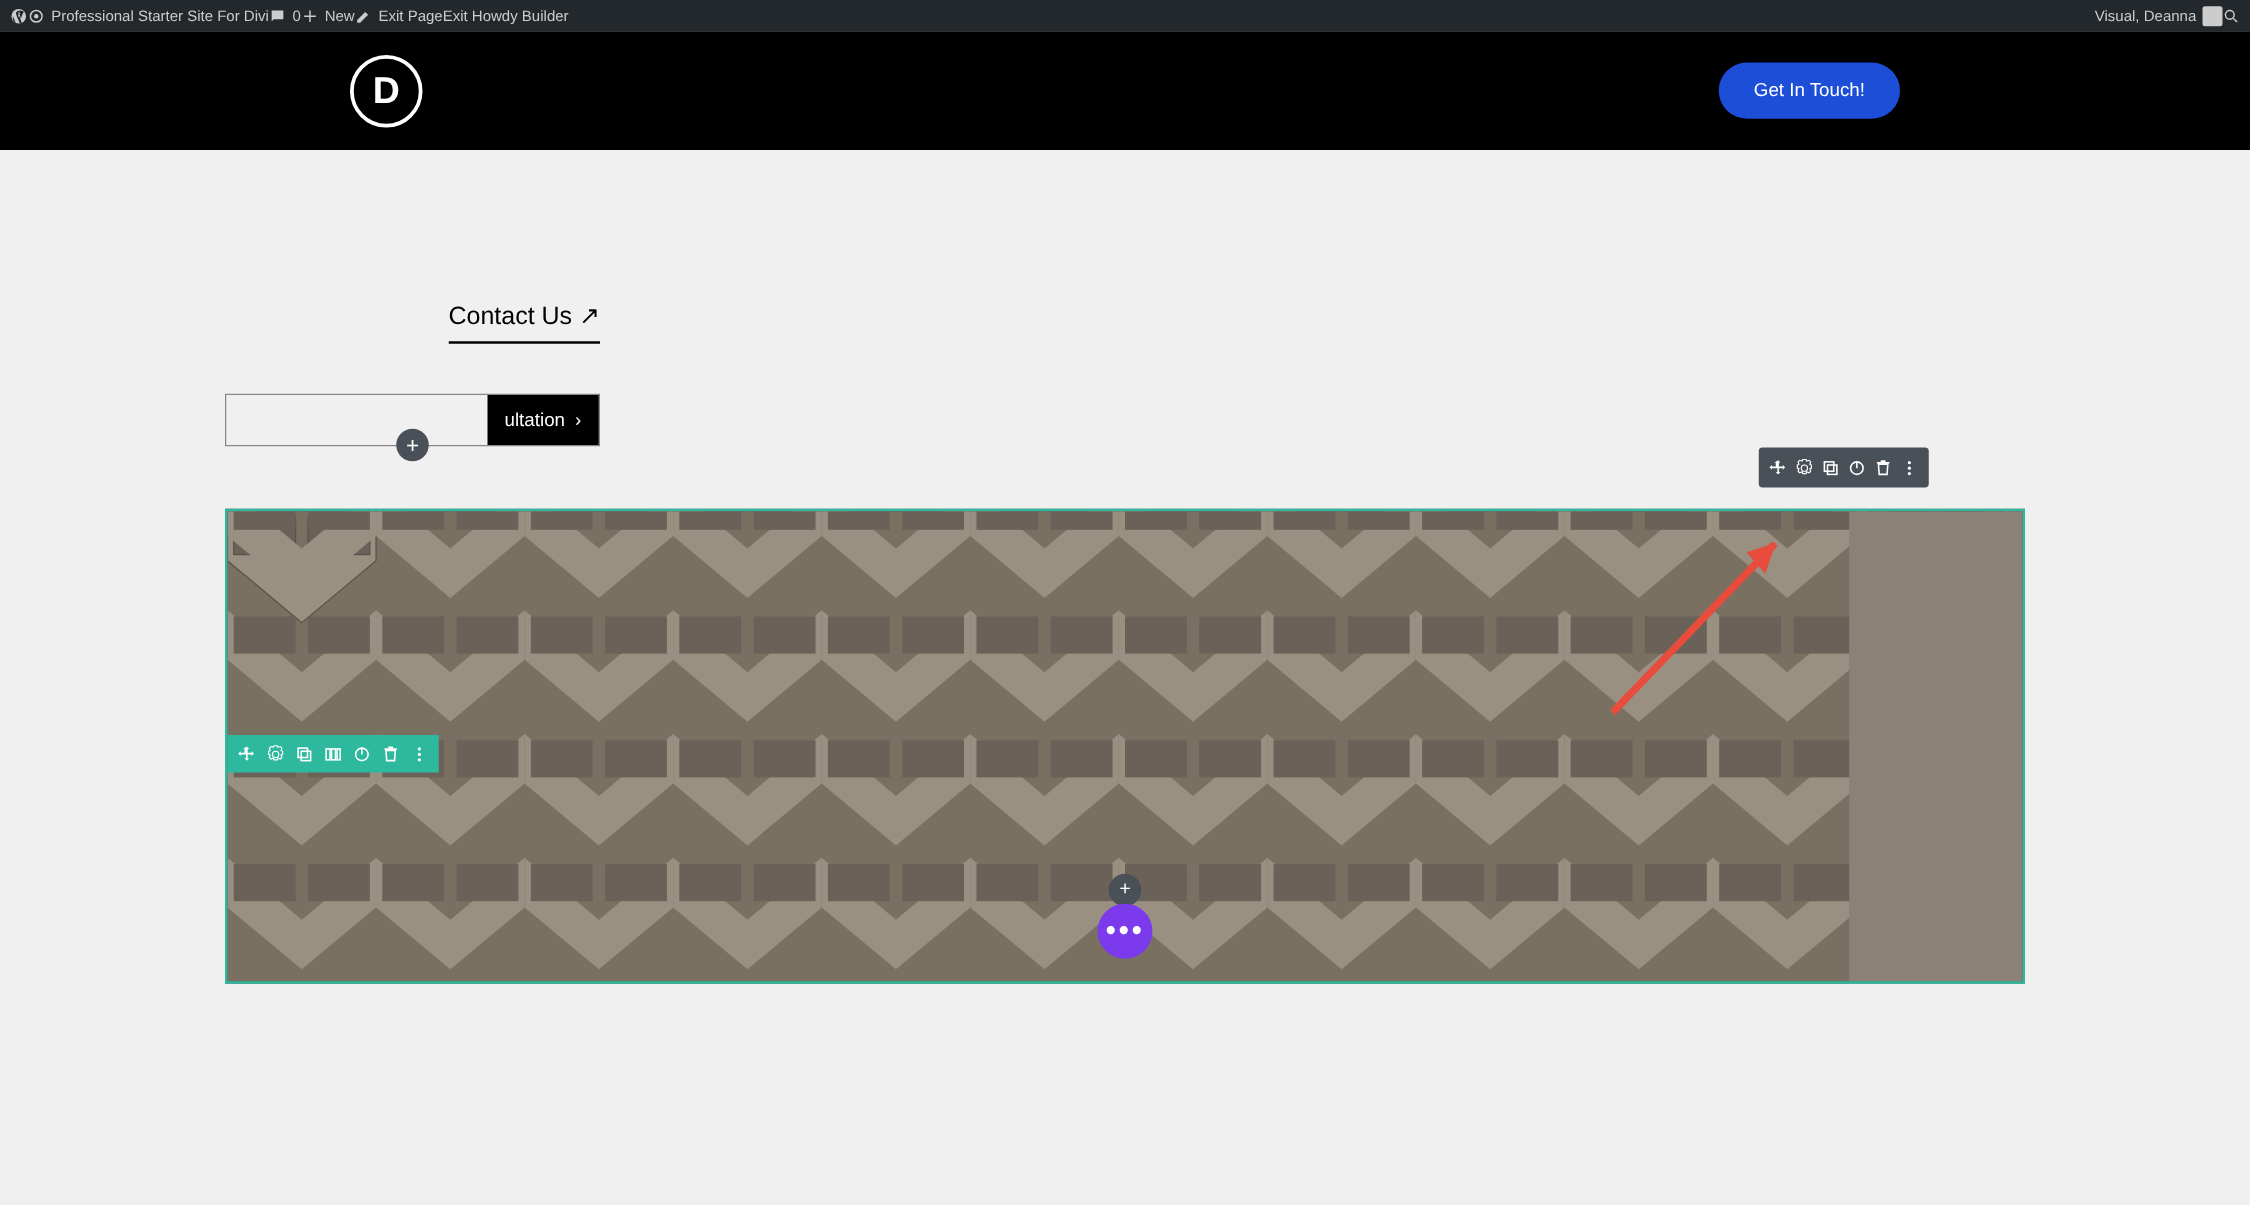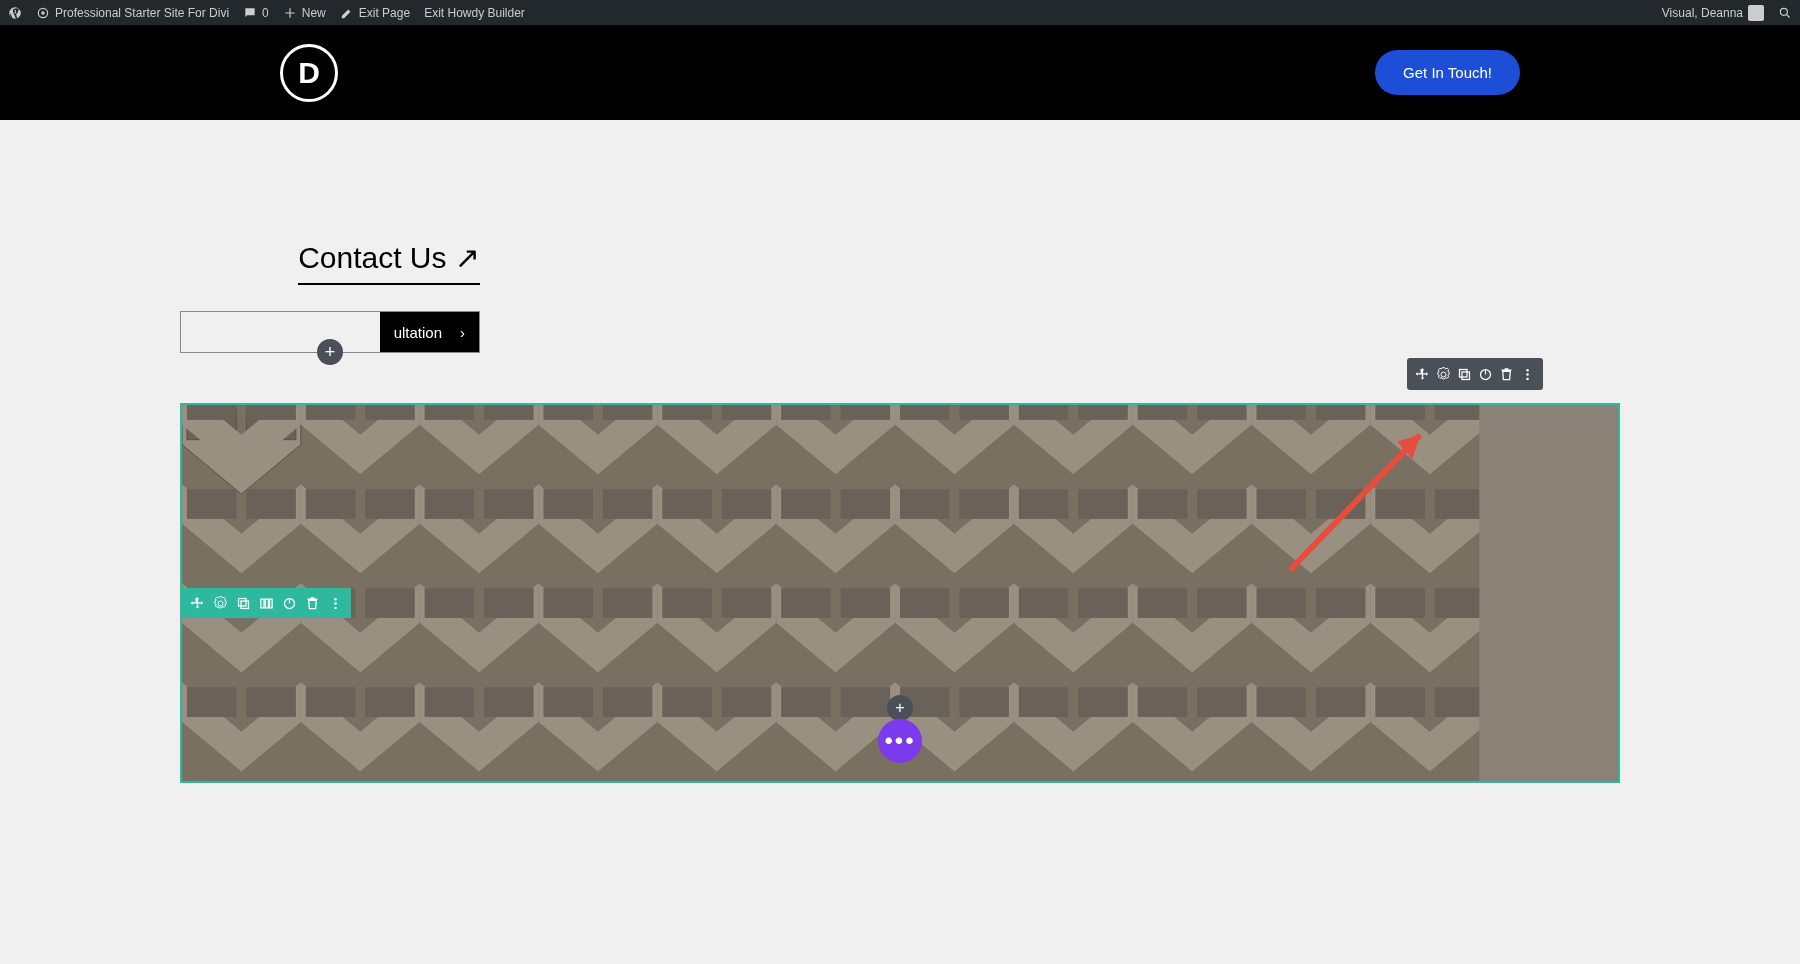--- a/index.html
+++ b/index.html
@@ -1,20 +1,20 @@
 <!DOCTYPE html>
 <html><head>
 <meta charset="utf-8">
 <style>
 * { margin: 0; padding: 0; box-sizing: border-box; }
 body { font-family: -apple-system, BlinkMacSystemFont, 'Segoe UI', sans-serif; background: #f0f0f0; width: 1800px; height: 964px; overflow: hidden; }
 
 
 .wp-admin-bar { background: #23282d; color: #ccc; height: 25px; display: flex; align-items: center; font-size: 12px; padding: 0 8px; justify-content: space-between; }
-.wp-admin-bar .left, .wp-admin-bar .right { display: flex; align-items: center; gap: 14px; }
+.wp-admin-bar .left, .wp-admin-bar .right { display: flex; align-items: center; }
 .wp-admin-bar a { color: #ccc; display: flex; align-items: center; gap: 5px; cursor: pointer; }
 .wp-admin-bar svg { width: 14px; height: 14px; fill: #ccc; }
 .avatar-sm { width: 16px; height: 16px; background: #ccc; border-radius: 2px; }
 
 
 .site-header { background: #000; height: 95px; display: flex; align-items: center; padding: 0 280px; justify-content: space-between; }
 .header-left { display: flex; align-items: center; gap: 32px; }
 .logo-circle { width: 58px; height: 58px; border: 3px solid #fff; border-radius: 50%; display: flex; align-items: center; justify-content: center; color: #fff; font-size: 30px; font-weight: bold; }
 .nav { display: flex; gap: 22px; align-items: center; }
 .nav a { color: #fff; font-size: 17px; cursor: pointer; }
@@ -29,25 +29,25 @@
 .tool-icon { width: 15px; height: 15px; cursor: pointer; }
 .tool-icon svg { width: 100%; height: 100%; fill: #fff; }
 
 
 .content-wrap { background: #f0f0f0; padding: 100px 180px 0; position: relative; }
 .hero-row { display: flex; justify-content: space-between; align-items: flex-start; margin-bottom: 50px; }
 .hero-left { max-width: 800px; }
 .hero-title { font-size: 110px; line-height: 1.05; color: #0a0a0a; font-weight: 500; letter-spacing: -2px; }
 .hero-sub { font-size: 19px; color: #333; margin-top: 40px; }
 .hero-right { text-align: right; padding-top: 20px; padding-right: 0; position: relative; }
-.link-arrow { font-size: 30px; color: #000; border-bottom: 2px solid #000; padding-bottom: 8px; margin-bottom: 16px; display: inline-block; cursor: pointer; text-align: center; }
+.link-arrow { font-size: 20px; color: #000; border-bottom: 2px solid #000; padding-bottom: 8px; margin-bottom: 30px; display: inline-block; cursor: pointer; text-align: center; }
 
 
 .module-box { position: relative; margin-top: 10px; border: 1px solid #888; height: 42px; width: 300px; margin-left: auto; }
-.module-inner { position: absolute; right: 0; top: 0; bottom: 0; background: #000; color: #fff; display: flex; align-items: center; padding: 0 14px; font-size: 15px; gap: 18px; }
+.module-inner { position: absolute; right: 0; top: 0; bottom: 0; background: #000; color: #fff; display: flex; align-items: center; padding: 0 14px; font-size: 15px; gap: 8px; }
 .add-circle { position: absolute; width: 26px; height: 26px; background: #4a5058; border-radius: 50%; color: #fff; display: flex; align-items: center; justify-content: center; bottom: -13px; left: 50%; transform: translateX(-50%); cursor: pointer; font-size: 18px; }
 .add-section-circle { position: absolute; top: 548px; left: 50%; transform: translateX(-50%); width: 30px; height: 30px; background: #2eb99e; border-radius: 50%; color: #fff; display: flex; align-items: center; justify-content: center; cursor: pointer; font-size: 20px; }
 
 
 .image-section { border: 2px solid #2eb99e; height: 380px; background: #6b6356; position: relative; overflow: hidden; margin-top: 30px; }
 .building-pattern { position: absolute; inset: 0; }
 .add-img-circle { position: absolute; width: 26px; height: 26px; background: #4a5058; border-radius: 50%; color: #fff; display: flex; align-items: center; justify-content: center; cursor: pointer; }
 .purple-circle { position: absolute; width: 44px; height: 44px; background: #7c3aed; border-radius: 50%; color: #fff; display: flex; align-items: center; justify-content: center; cursor: pointer; bottom: 18px; left: 50%; transform: translateX(-50%); font-size: 24px; letter-spacing: 2px; }
 
 

